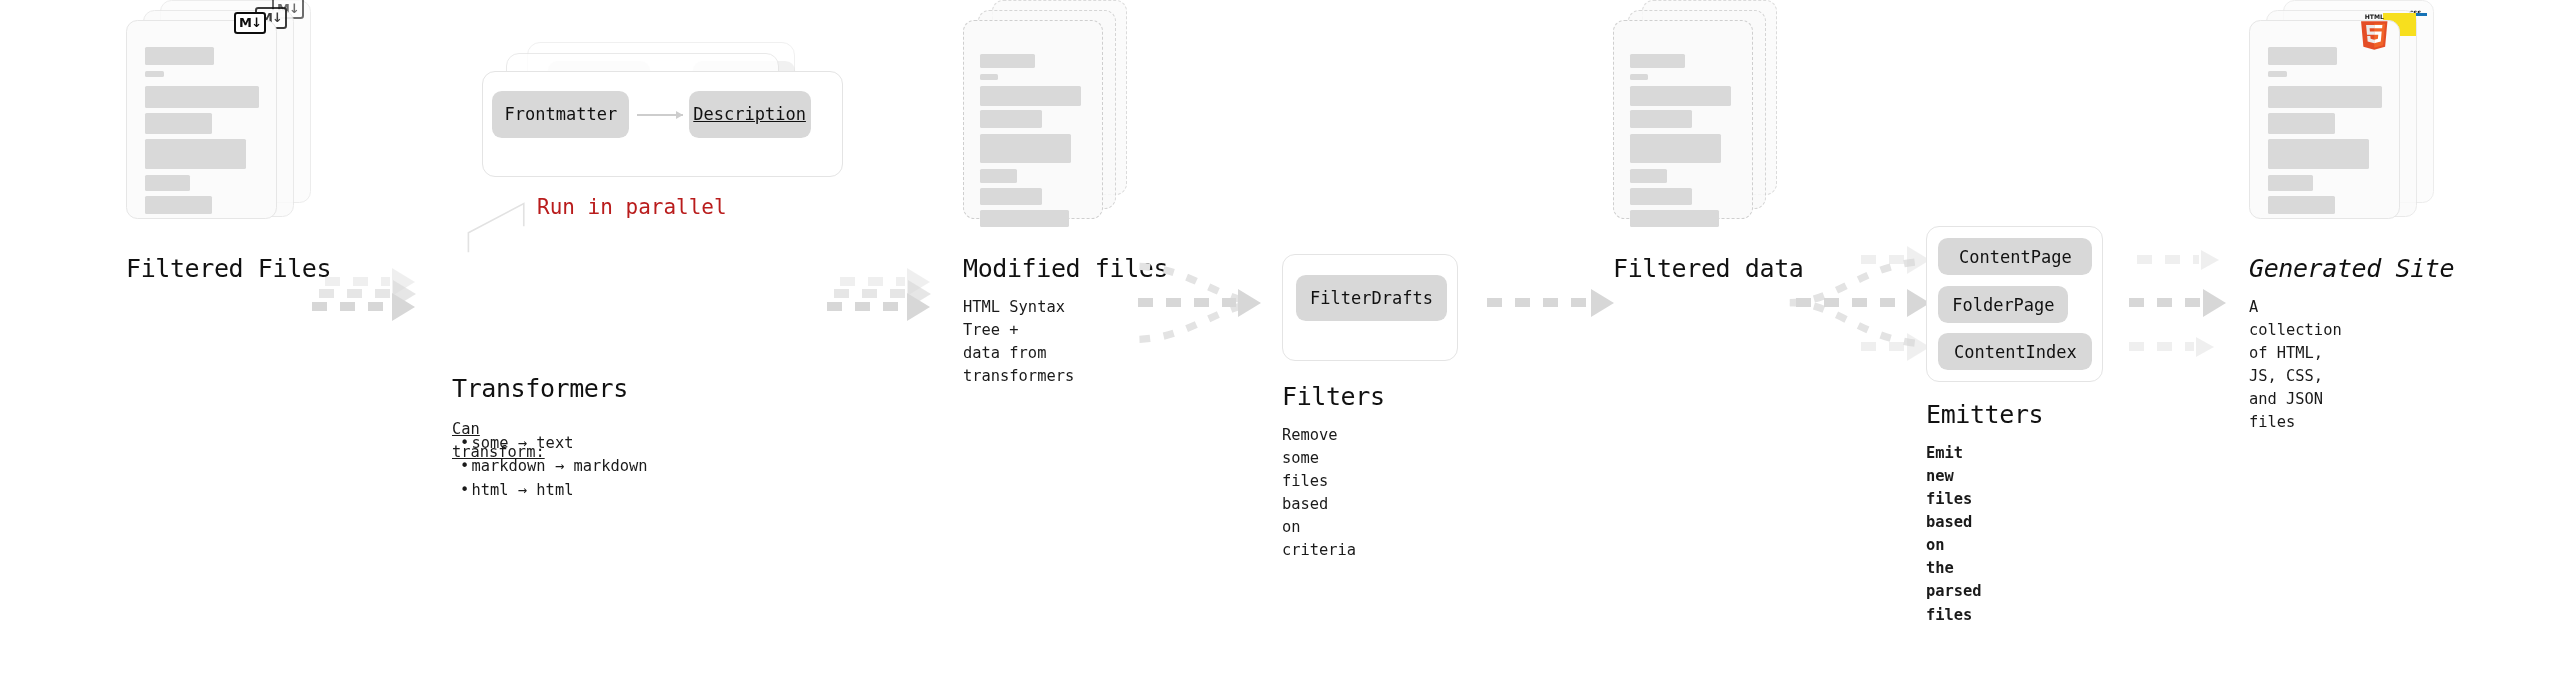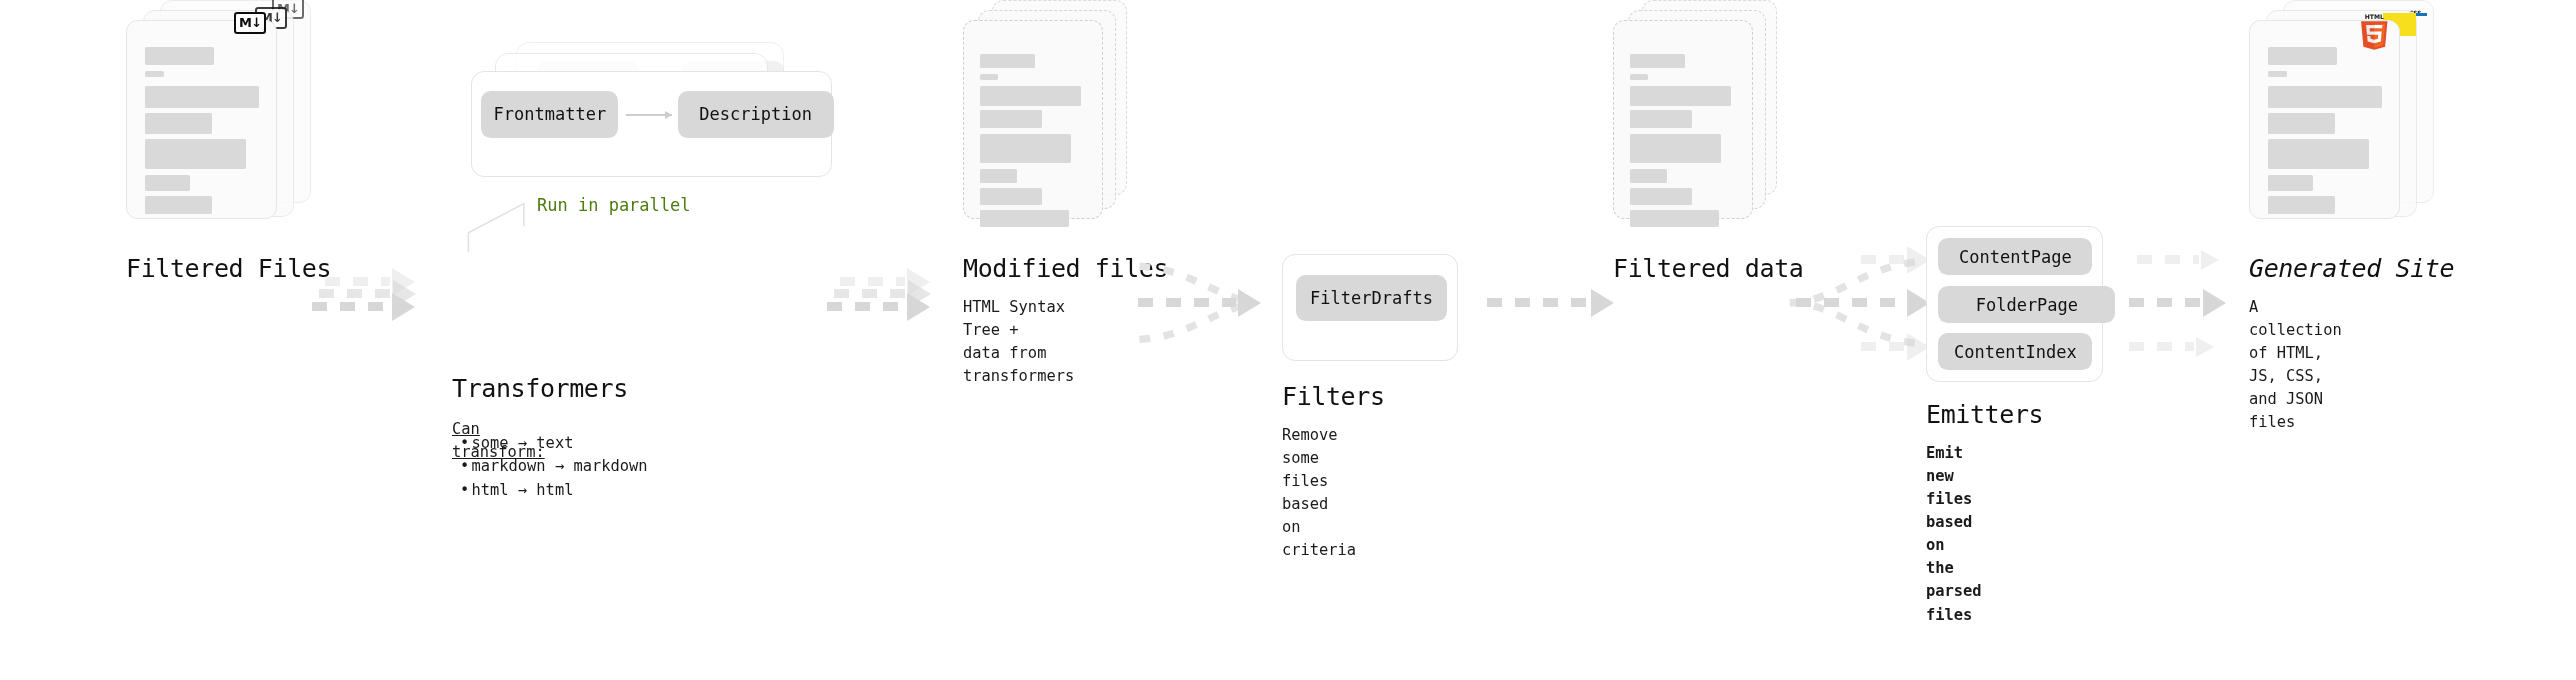--- a/index.html
+++ b/index.html
@@ -86,21 +86,21 @@
     border-top:14px solid transparent;border-bottom:14px solid transparent;margin-left:1.6px;
   }
   .conn.f2{opacity:.38;}
   .conn.f1{opacity:.6;}
 
   
   .branch{position:absolute;}
 
   
   .par-label{
-    position:absolute;font-size:17px;color:#4d7c0f;white-space:nowrap;
+    position:absolute;font-size:21px;color:#b91c1c;white-space:nowrap;
   }
   .par-bracket{position:absolute;}
 
   .bullets{margin:0;padding:0;list-style:none;}
   .bullets li{font-size:15.4px;line-height:1.52;color:#1a1a1a;white-space:nowrap;}
   .bullets li .dot{display:inline-block;width:11.4px;}
 </style>
 </head>
 <body>
 
@@ -142,35 +142,35 @@
     </div>
   </div>
 
   <div class="stage" style="left:452px;">
 
     <svg class="par-bracket" width="98" height="57" style="left:13px;top:197px;" viewBox="0 0 120 70">
       <path d="M 4 68 L 4 44 L 72 8 L 72 36" fill="none" stroke="#e2e2e2" stroke-width="2"></path>
     </svg>
     <div class="par-label" style="left:85px;top:195px;">Run in parallel</div>
 
-    <div style="position:absolute;left:4px;top:0;width:382px;height:187px;text-align:center;">
+    <div style="position:absolute;left:15px;top:0;width:382px;height:187px;text-align:center;">
       <div class="group g-back2" style="left:60px;top:42px;width:268px;height:107px;"></div>
       <div class="pill ghost2" style="left:81px;top:61px;width:102px;height:46px;"></div>
       <div class="pill ghost2" style="left:226px;top:61px;width:102px;height:46px;"></div>
       <div class="inner-arrow fade2" style="left:187px;top:81px;width:36px;"></div>
 
       <div class="group g-back1" style="left:39px;top:53px;width:273px;height:111px;"></div>
       <div class="pill ghost1" style="left:60px;top:73px;width:104px;height:47px;"></div>
       <div class="pill ghost1" style="left:208px;top:73px;width:104px;height:47px;"></div>
       <div class="inner-arrow fade1" style="left:167px;top:93px;width:37px;"></div>
 
       <div class="group" style="left:14.6px;top:71px;width:361px;height:106px;">
         <div class="pill" style="left:9.8px;top:18.7px;width:137px;height:47px;">Frontmatter</div>
         <div class="inner-arrow" style="left:154px;top:42px;width:46px;"></div>
-        <div class="pill" style="left:206px;top:18.7px;width:156px;height:47px;">Description</div>
+        <div class="pill" style="left:206px;top:18.7px;width:122px;height:47px;text-decoration:underline;">Description</div>
       </div>
     </div>
 
     <div class="stage-title" style="position:absolute;left:0;top:374px;">Transformers</div>
     <div class="stage-desc" style="position:absolute;left:0;top:408px;text-decoration:underline;">Can transform:</div>
     <ul class="bullets" style="position:absolute;left:8.1px;top:432px;">
       <li><span class="dot">•</span><span>some → text</span></li>
       <li><span class="dot">•</span><span>markdown → markdown</span></li>
       <li><span class="dot">•</span><span>html → html</span></li>
     </ul>
@@ -269,21 +269,21 @@
     </div>
     <div class="conn f2" style="left:1861px;top:341px;width:73px;">
       <div class="dots" style="width:44px;"></div>
         <div class="head"></div>
     </div>
   </div>
 
   <div class="stage" style="left:1926px;">
     <div class="group" style="left:0;top:226px;width:177px;height:156px;">
       <div class="pill" style="left:11.4px;top:11.4px;width:154px;height:37px;">ContentPage</div>
-      <div class="pill" style="left:11.4px;top:59px;width:177px;height:37px;">FolderPage</div>
+      <div class="pill" style="left:11.4px;top:59px;width:130px;height:37px;">FolderPage</div>
       <div class="pill" style="left:11.4px;top:106px;width:154px;height:37px;">ContentIndex</div>
     </div>
     <div class="stage-title" style="position:absolute;left:0;top:400px;">Emitters</div>
     <div class="stage-desc" style="position:absolute;left:0;top:432px;font-weight:bold;">Emit new files based on
 the parsed files</div>
   </div>
 
   <div>
     <div class="conn f2" style="left:2137px;top:254px;width:88px;">
       <div class="dots" style="width:62px;"></div>

